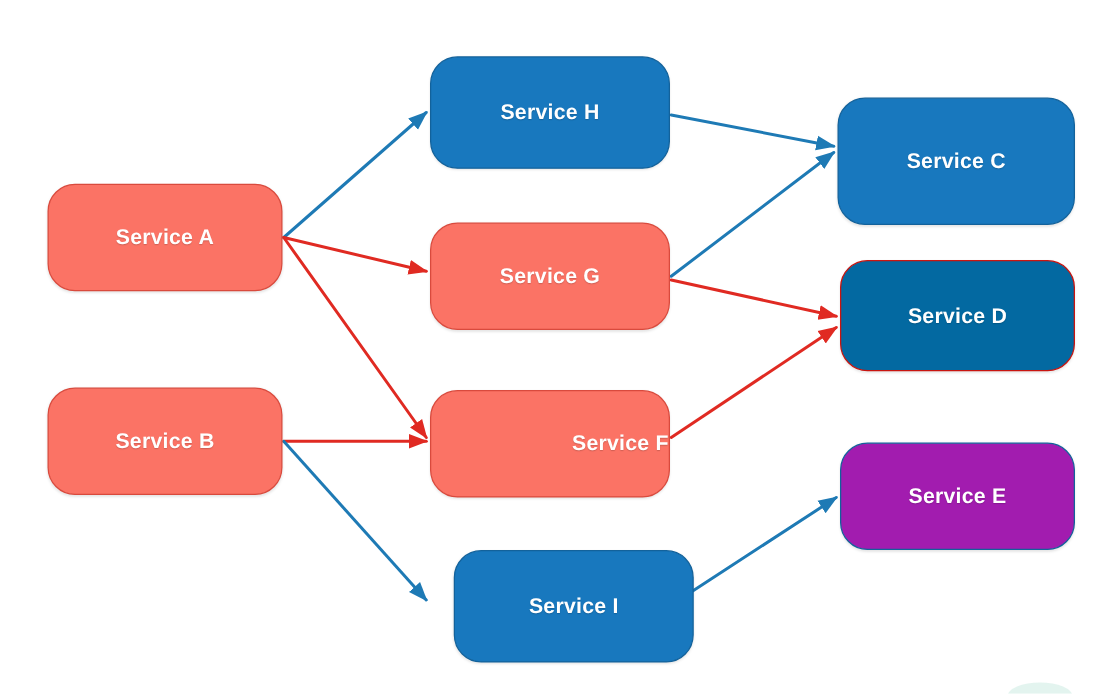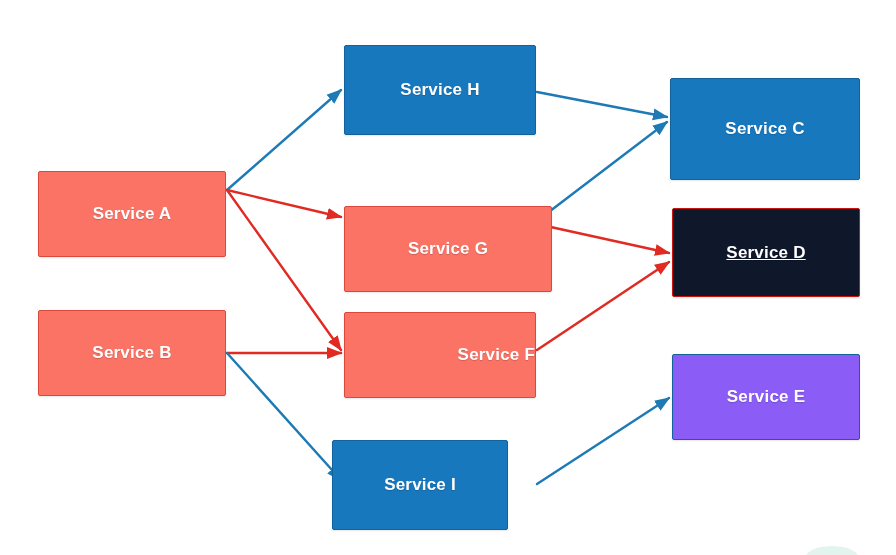--- a/index.html
+++ b/index.html
@@ -22,21 +22,21 @@
     position: absolute;
     left: 0;
     top: 0;
     width: 896px;
     height: 555px;
     pointer-events: none;
   }
   .node {
     position: absolute;
     box-sizing: border-box;
-    border-radius: 2px;
+    border-radius: 22px;
     display: flex;
     align-items: center;
     justify-content: center;
     color: #ffffff;
     font-size: 17px;
     font-weight: bold;
     letter-spacing: 0.2px;
     text-shadow: 0 1px 1px rgba(0,0,0,0.18);
     box-shadow: 0 1px 2px rgba(0,0,0,0.10);
   }
@@ -71,44 +71,44 @@
       <line x1="227" y1="353" x2="341" y2="353" stroke="#e02a22" stroke-width="2.4" stroke-linecap="round" marker-end="url(#arrow-1)"></line>
       <line x1="227" y1="353" x2="341" y2="480" stroke="#1e7ab5" stroke-width="2.4" stroke-linecap="round" marker-end="url(#arrow-0)"></line>
       <line x1="537" y1="92" x2="667" y2="117" stroke="#1e7ab5" stroke-width="2.4" stroke-linecap="round" marker-end="url(#arrow-0)"></line>
       <line x1="537" y1="221" x2="667" y2="122" stroke="#1e7ab5" stroke-width="2.4" stroke-linecap="round" marker-end="url(#arrow-0)"></line>
       <line x1="537" y1="224" x2="669" y2="253" stroke="#e02a22" stroke-width="2.4" stroke-linecap="round" marker-end="url(#arrow-1)"></line>
       <line x1="537" y1="350" x2="669" y2="262" stroke="#e02a22" stroke-width="2.4" stroke-linecap="round" marker-end="url(#arrow-1)"></line>
       <line x1="537" y1="484" x2="669" y2="398" stroke="#1e7ab5" stroke-width="2.4" stroke-linecap="round" marker-end="url(#arrow-0)"></line>
     </svg>
 
   <div id="node-layer">
-      <div class="node" style="left: 38px; top: 147px; width: 188px; height: 86px; background: rgb(251, 115, 101); border: 1.5px solid rgb(217, 74, 61); margin-top: 24px;">
+      <div class="node" style="left: 38px; top: 147px; width: 188px; height: 86px; background: rgb(251, 115, 101); border: 1.5px solid rgb(217, 74, 61);">
         <span class="node-label">Service A</span>
       </div>
       <div class="node" style="left: 38px; top: 310px; width: 188px; height: 86px; background: rgb(251, 115, 101); border: 1.5px solid rgb(217, 74, 61);">
         <span class="node-label">Service B</span>
       </div>
       <div class="node" style="left: 344px; top: 45px; width: 192px; height: 90px; background: rgb(24, 120, 190); border: 1.5px solid rgb(19, 98, 155);">
         <span class="node-label">Service H</span>
       </div>
-      <div class="node" style="left: 344px; top: 178px; width: 208px; height: 86px; background: rgb(251, 115, 101); border: 1.5px solid rgb(217, 74, 61); margin-top: 28px;">
+      <div class="node" style="left: 344px; top: 178px; width: 192px; height: 86px; background: rgb(251, 115, 101); border: 1.5px solid rgb(217, 74, 61);">
         <span class="node-label">Service G</span>
       </div>
       <div class="node" style="left: 344px; top: 312px; width: 192px; height: 86px; background: rgb(251, 115, 101); border: 1.5px solid rgb(217, 74, 61); justify-content: flex-end;">
         <span class="node-label">Service F</span>
       </div>
-      <div class="node" style="left: 332px; top: 440px; width: 176px; height: 90px; background: rgb(24, 120, 190); border: 1.5px solid rgb(19, 98, 155); align-items: center;">
+      <div class="node" style="left: 363px; top: 440px; width: 192px; height: 90px; background: rgb(24, 120, 190); border: 1.5px solid rgb(19, 98, 155); align-items: center;">
         <span class="node-label">Service I</span>
       </div>
       <div class="node" style="left: 670px; top: 78px; width: 190px; height: 102px; background: rgb(24, 120, 190); border: 1.5px solid rgb(19, 98, 155);">
         <span class="node-label">Service C</span>
       </div>
-      <div class="node" style="left: 672px; top: 208px; width: 188px; height: 89px; background: #0f172a; border: 1.5px solid rgb(201, 21, 16); text-decoration: underline;">
+      <div class="node" style="left: 672px; top: 208px; width: 188px; height: 89px; background: #0369a1; border: 1.5px solid rgb(201, 21, 16);">
         <span class="node-label">Service D</span>
       </div>
-      <div class="node" style="left: 672px; top: 354px; width: 188px; height: 86px; background: #8b5cf6; border: 1.5px solid rgb(19, 98, 155);">
+      <div class="node" style="left: 672px; top: 354px; width: 188px; height: 86px; background: #a21caf; border: 1.5px solid rgb(19, 98, 155);">
         <span class="node-label">Service E</span>
       </div>
     </div>
 
   <div class="watermark" id="watermark" style="left: 806px; top: 546px; width: 52px; height: 22px;"></div>
 
 </div>
 
 </body></html>

